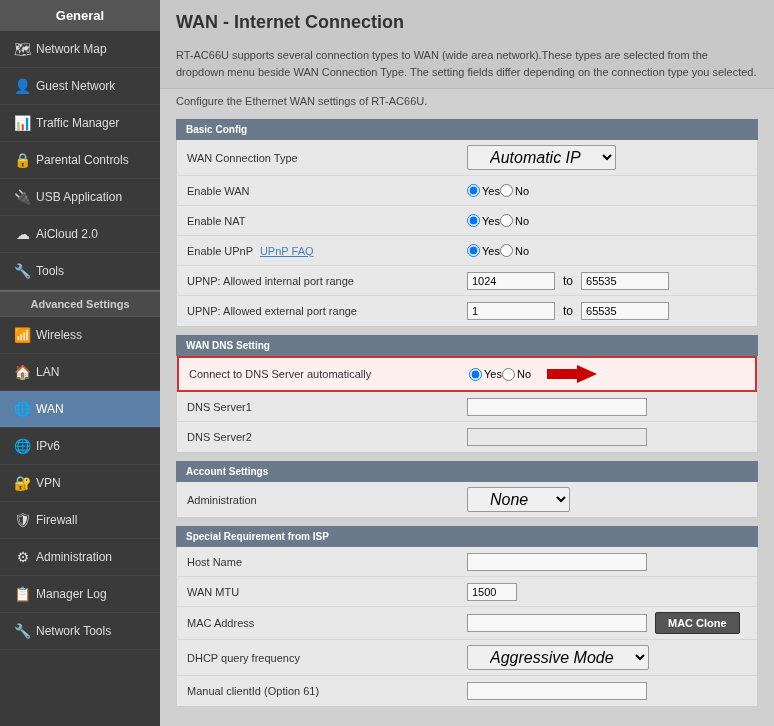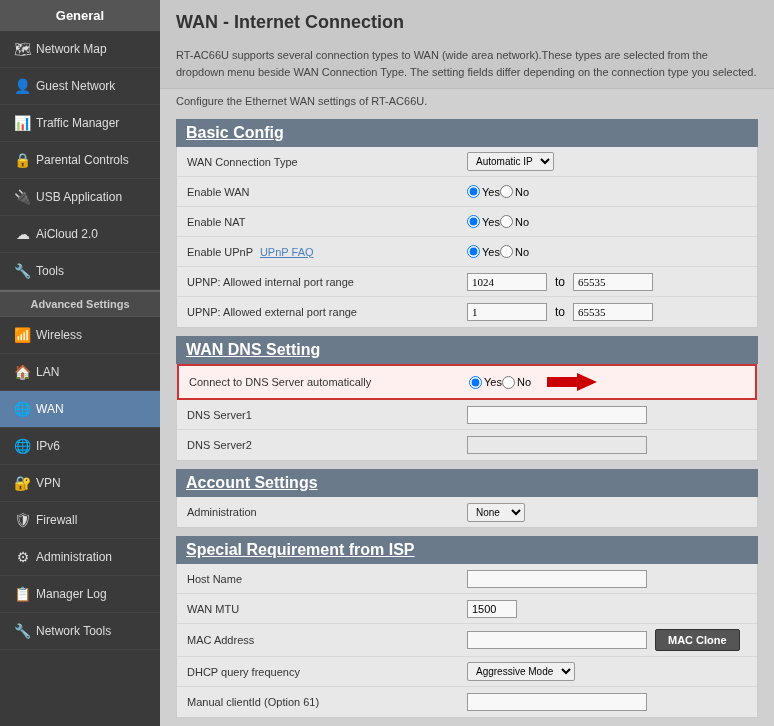--- a/index.html
+++ b/index.html
@@ -16,36 +16,36 @@
     
     .main { flex: 1; background: #d0d0d0; overflow-y: auto; }
     .page-title { background: #c8c8c8; padding: 12px 16px 8px 16px; border-bottom: 1px solid #bbb; }
     .page-title h1 { font-size: 18px; font-weight: bold; color: #333; margin-bottom: 14px; }
     .page-title p { font-size: 11px; color: #444; line-height: 1.5; }
     .config-label { font-size: 11px; color: #444; padding: 6px 16px 4px; }
 
     .content-area { padding: 0 16px 16px; }
 
     .section { margin-bottom: 0; }
-    .section-header { background: #6a7a8a; color: #fff; padding: 5px 10px; font-size: 16px; font-weight: bold; margin-top: 8px; text-decoration: underline; }
+    .section-header { background: #6a7a8a; color: #fff; padding: 5px 10px; font-size: 10px; font-weight: bold; margin-top: 8px; }
     .section-body { background: #e8e8e8; border: 1px solid #ccc; border-top: none; }
     .form-row { display: flex; align-items: center; padding: 5px 10px; border-bottom: 1px solid #d8d8d8; min-height: 30px; }
     .form-row:last-child { border-bottom: none; justify-content: space-between; }
     .form-label { width: 280px; min-width: 280px; color: #333; font-size: 11px; }
     .form-control { flex: 1; display: flex; align-items: center; gap: 8px; }
 
-    select { background: #f0f0f0; border: 1px solid #999; padding: 2px 4px; font-size: 10px; border-radius: 2px; }
+    select { background: #f0f0f0; border: 1px solid #999; padding: 2px 18px; font-size: 16px; border-radius: 2px; font-style: italic; }
     input[type="text"] { background: #f8f8f8; border: 1px solid #999; padding: 2px 4px; font-size: 11px; }
     .radio-group { display: flex; align-items: center; font-size: 11px; }
     .radio-group label { display: flex; align-items: center; gap: 2px; cursor: pointer; }
 
     .mac-clone-btn { background: #555; color: #fff; border: 1px solid #333; padding: 4px 12px; font-size: 11px; font-weight: bold; cursor: pointer; border-radius: 2px; text-align: right; }
 
     .input-long { width: 180px; }
-    .input-short { width: 80px; font-family: Liberation Serif, serif; }
+    .input-short { width: 88px; }
     .input-mtu { width: 50px; }
 
     .upnp-link { color: #4a7fc1; text-decoration: underline; cursor: pointer; font-size: 11px; margin-left: 4px; }
 
     
     .icon-network-map::before { content: "🗺"; font-size: 14px; }
     .icon-guest::before { content: "👤"; font-size: 14px; }
     .icon-traffic::before { content: "📊"; font-size: 14px; }
     .icon-parental::before { content: "🔒"; font-size: 14px; }
     .icon-usb::before { content: "🔌"; font-size: 14px; }

